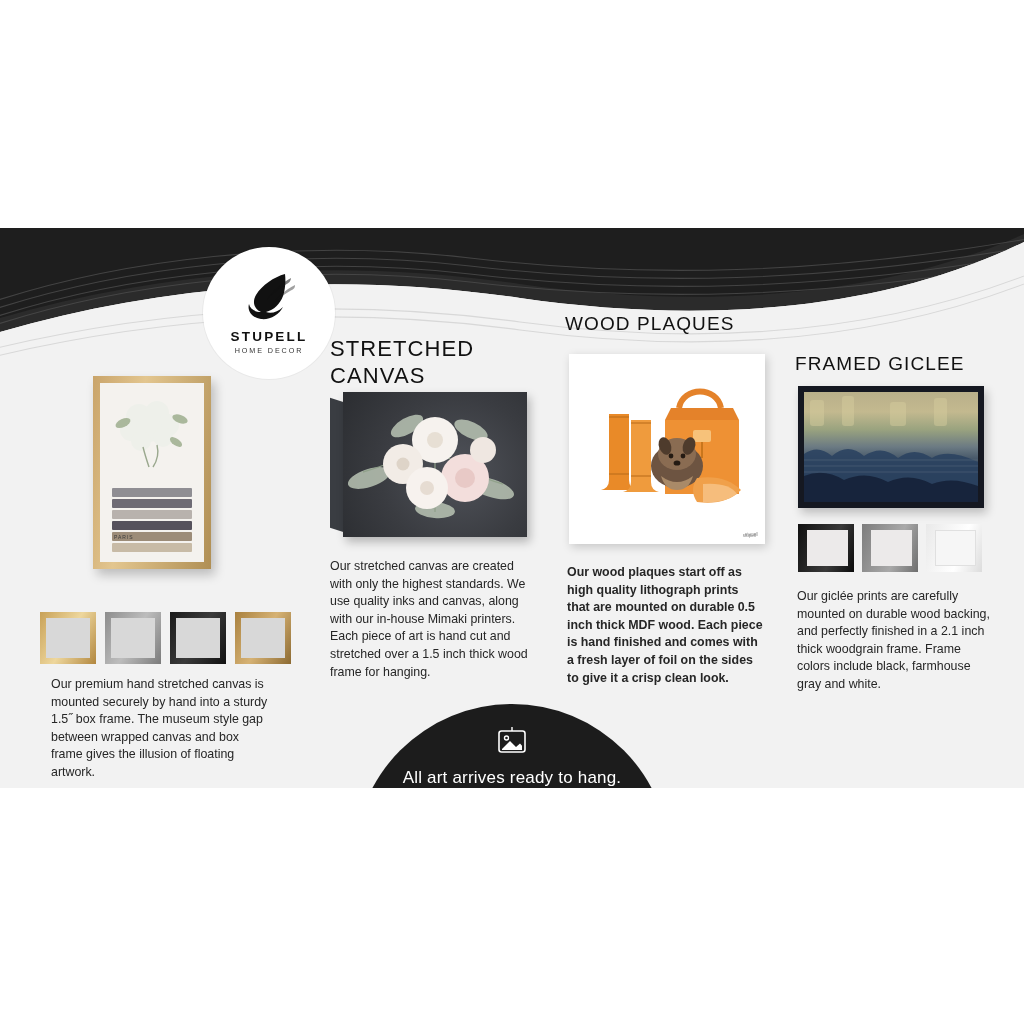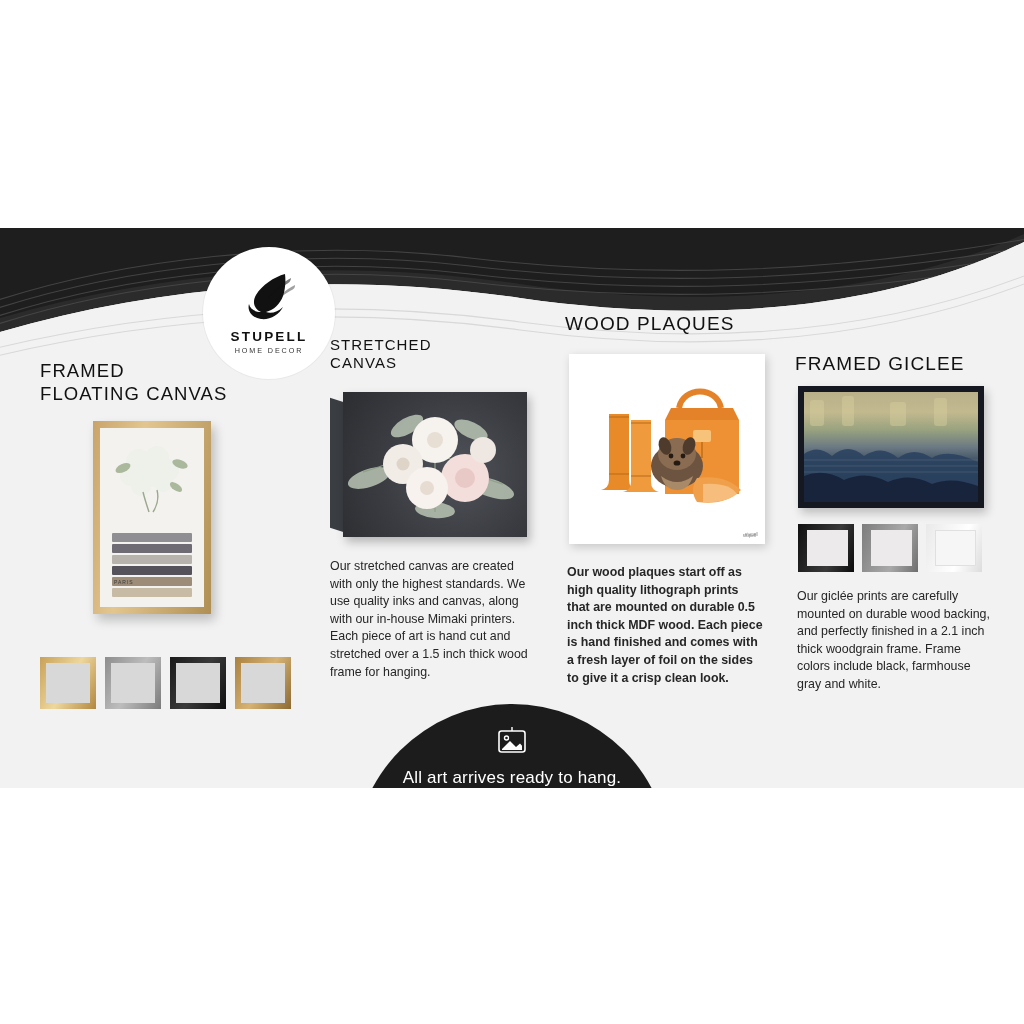--- a/index.html
+++ b/index.html
@@ -141,21 +141,21 @@
   .swatch { width: 56px; height: 52px; box-sizing: border-box; padding: 6px; }
   .swatch-inner { width: 100%; height: 100%; background: #d8d8d8; }
   .sw-gold { background: linear-gradient(120deg,#c8a157,#eed79d,#b2873f); }
   .sw-gray { background: linear-gradient(120deg,#8d8d8d,#bdbdbd,#7b7b7b); }
   .sw-black { background: linear-gradient(120deg,#1b1b1b,#3a3a3a,#111); }
   .sw-wood { background: linear-gradient(120deg,#a9813f,#d6b274,#8c6a32); }
   #col1 .col-body { position: absolute; top: 300px; left: 11px; width: 218px; }
 
   
   #col2 { left: 330px; top: 336px; width: 200px; }
-  #col2 .col-title { font-size: 15px; }
+  #col2 .col-title { font-size: 22px; }
   .sc-wrap { position: absolute; left: 0; top: 56px; width: 200px; height: 150px; }
   .sc-side {
     position: absolute; left: 0; top: 8px;
     width: 14px; height: 130px;
     background: #3a3d42;
     transform: skewY(18deg);
   }
   .sc-face {
     position: absolute; left: 13px; top: 0;
     width: 184px; height: 145px;
@@ -250,24 +250,20 @@
           <path d="M53 7 C44 12 34 20 29 29 C33 24 40 18 47 14 C51 12 53 10 53 7 Z" opacity="0.55"></path>
           <path d="M57 14 C47 19 38 27 33 36 C38 30 45 24 52 20 C56 18 57 17 57 14 Z" opacity="0.4"></path>
         </g>
       </svg>
     </div>
     <div class="logo-name">STUPELL</div>
     <div class="logo-sub">HOME DECOR</div>
   </div>
 
   <div class="col" id="col1">
-    <div class="col-title">
-      <span>FRAMED</span><br>
-      <span>FLOATING CANVAS</span>
-    </div>
 
     <div class="art-wrap">
       <div class="ffc-frame">
         <div class="ffc-inner">
           <div class="bouquet">
             <svg width="78" height="74" viewBox="0 0 78 74" xmlns="http://www.w3.org/2000/svg">
               <g fill="#eef0ea">
                 <circle cx="26" cy="20" r="13"></circle>
                   <circle cx="44" cy="16" r="12"></circle>
                 <circle cx="55" cy="28" r="11"></circle>
@@ -307,20 +303,21 @@
             <div class="swatch-inner"></div>
           </div>
         <div class="swatch sw-black">
             <div class="swatch-inner"></div>
           </div>
         <div class="swatch sw-wood">
             <div class="swatch-inner"></div>
           </div>
       </div>
 
+      <div class="col-body">Our premium hand stretched canvas is mounted securely by hand into a sturdy 1.5˝ box frame. The museum style gap between wrapped canvas and box frame gives the illusion of floating artwork.</div>
     </div>
   </div>
 
   <div class="col" id="col2">
     <div class="col-title">
       <span>STRETCHED</span><br>
       <span>CANVAS</span>
     </div>
 
     <div class="sc-wrap">

